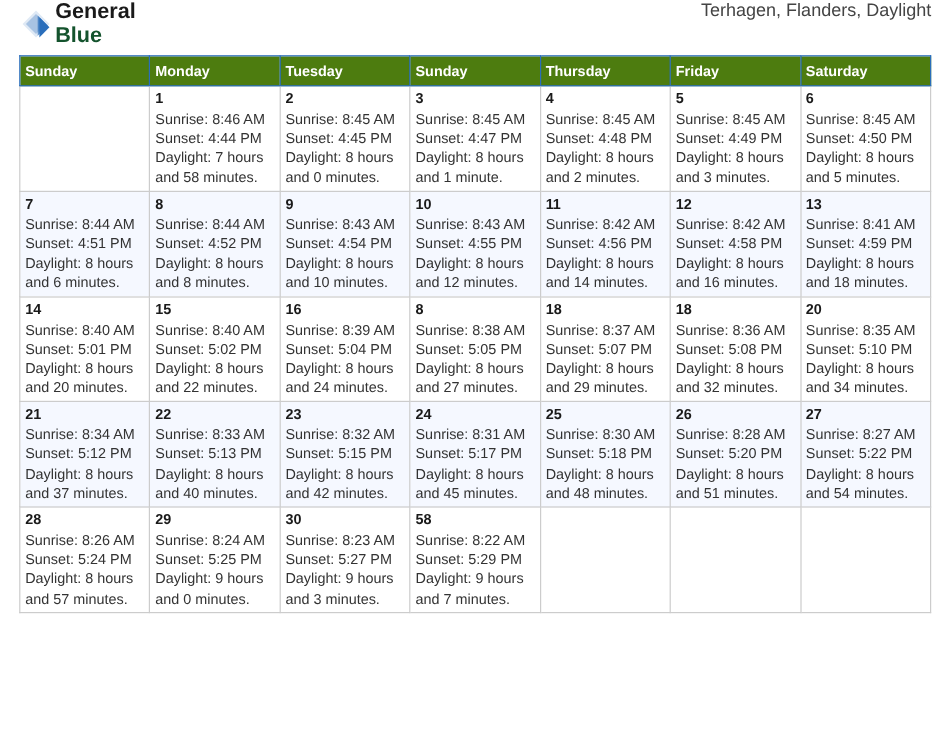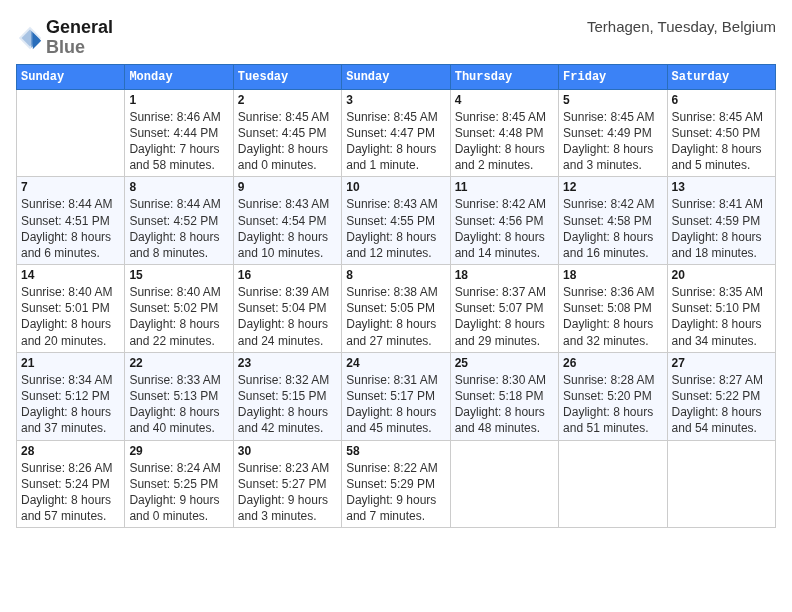--- a/index.html
+++ b/index.html
@@ -5,41 +5,41 @@
     * { margin: 0; padding: 0; box-sizing: border-box; }
     body {
       font-family: Arial, sans-serif;
       background: #fff;
       width: 792px;
       height: 612px;
       overflow: hidden;
     }
     .container {
       width: 792px;
-      padding: 18px 16px 10px 16px;
+      padding: 0 16px 10px 16px;
     }
     .header-row {
       display: flex;
       justify-content: space-between;
       align-items: flex-start;
       margin-bottom: 6px;
     }
     .logo {
       display: flex;
       align-items: center;
       gap: 0;
     }
     .logo-text {
       font-size: 18px;
       font-weight: bold;
       color: #1a1a1a;
       line-height: 1.1;
     }
     .logo-blue {
-      color: #737373;
+      color: #14532d;
     }
     .logo-icon {
       width: 28px;
       height: 28px;
       margin-right: 2px;
     }
     .title-section {
       text-align: right;
     }
     .month-title {
@@ -52,28 +52,27 @@
       font-size: 15px;
       color: #444;
       font-weight: normal;
     }
     table {
       width: 100%;
       border-collapse: collapse;
       table-layout: fixed;
     }
     th {
-      background-color: #3b82f6;
+      background-color: #4d7c0f;
       color: #fff;
       font-size: 12px;
       font-weight: bold;
       padding: 5px 4px;
       text-align: left;
       border: 1px solid #2a6ebb;
-      font-family: Liberation Mono, monospace;
     }
     td {
       border: 1px solid #ccc;
       vertical-align: top;
       padding: 3px 4px 3px 4px;
       font-size: 10px;
       color: #333;
       height: 85px;
     }
     .day-num {
@@ -109,21 +108,21 @@
         <polygon points="20,4 36,20 20,36 4,20" fill="#2a6ebb" opacity="0.15"></polygon>
         <polygon points="20,8 32,20 20,32 8,20" fill="#2a6ebb" opacity="0.3"></polygon>
         <polygon points="22,10 34,22 22,34" fill="#2a6ebb" opacity="0.7"></polygon>
         <polygon points="24,12 36,24 24,36" fill="#2a6ebb"></polygon>
       </svg>
       <div>
         <span class="logo-text">General<br><span class="logo-blue">Blue</span></span>
       </div>
     </div>
     <div class="title-section">
-      <div class="location">Terhagen, Tuesday, Belgium</div>
+      <div class="location">Terhagen, Flanders, Daylight</div>
     </div>
   </div>
 
   <table>
     <thead>
       <tr>
       <th>Sunday</th>
           <th>Monday</th>
           <th>Tuesday</th>
           <th>Sunday</th>

